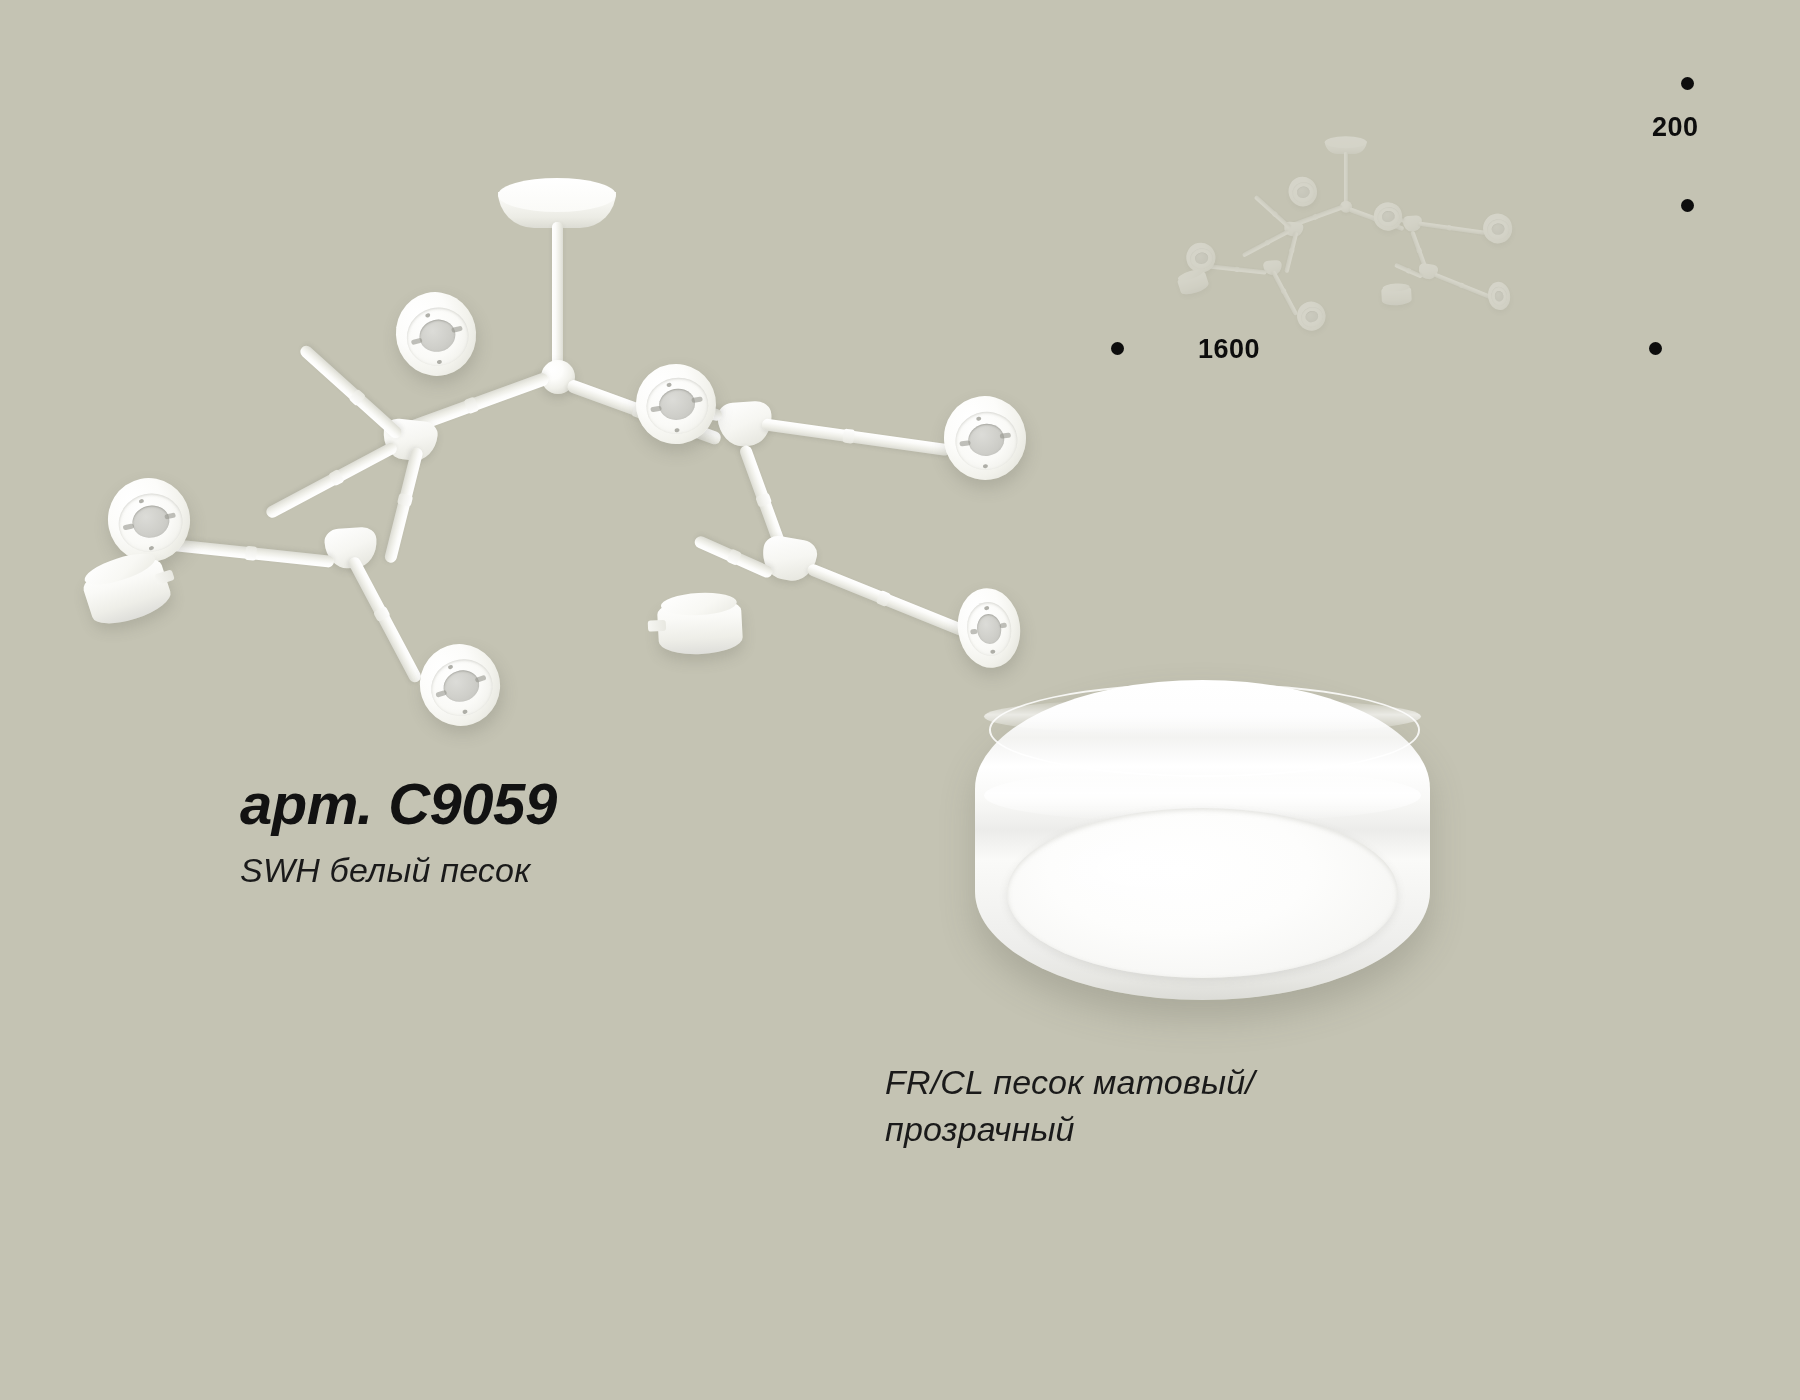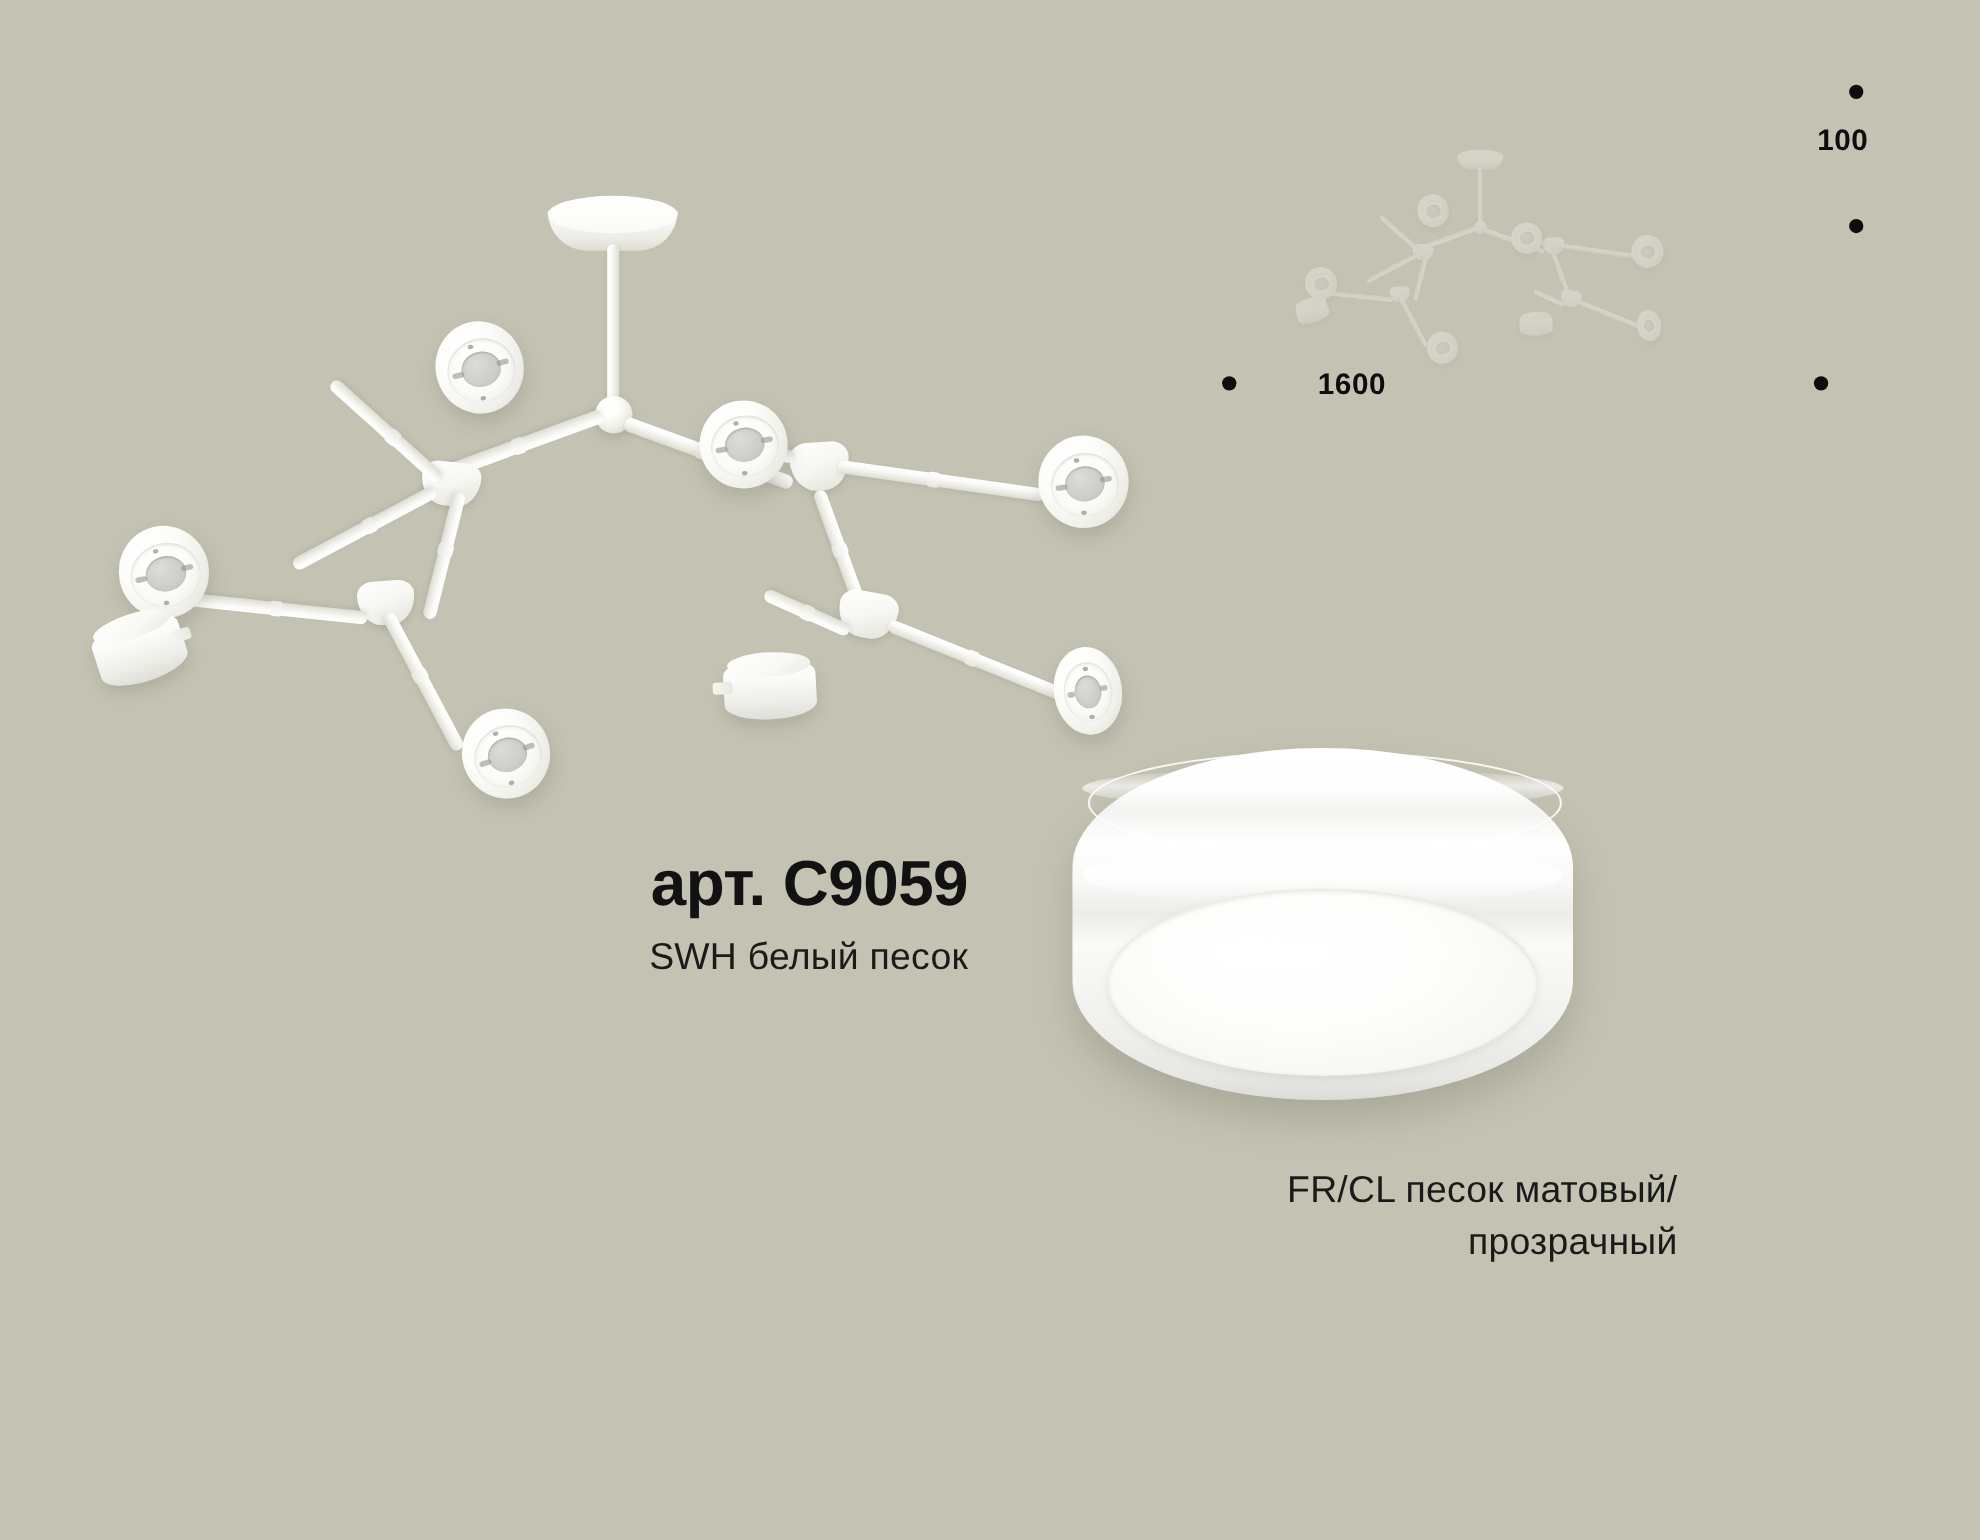--- a/index.html
+++ b/index.html
@@ -22,21 +22,21 @@
     position: absolute;
     inset: 0;
     width: 1800px;
     height: 1400px;
   }
 
   
   .layer { position: absolute; }
 
   
-  .caption { position: absolute; text-align: right; line-height: 1.0; }
+  .caption { position: absolute; text-align: left; line-height: 1.0; font-style: italic; }
   .caption .art {
     font-size: 58px;
     font-weight: 700;
     letter-spacing: -0.5px;
     color: #121212;
     white-space: nowrap;
     display: block;
   }
   .caption .sub {
     font-size: 34px;
@@ -487,20 +487,20 @@
 
       <div class="head" style="left:958px; top:588px; width:62px; height:80px; transform:rotate(-8deg);">
         <div class="body" style="border-radius:50% / 50%;"></div>
         <div class="rimring" style="left:9px; top:14px; width:44px; height:54px;"></div>
         <div class="socket" style="left:19px; top:26px; width:24px; height:30px;"></div>
         </div>
     </div>
   </div>
 
   <div class="dim-dot" style="left:1681px; top:77px;"></div>
-  <div class="dim-label" style="left:1652px; top:112px;">100</div>
+  <div class="dim-label" style="left:1652px; top:112px;">200</div>
   <div class="dim-dot" style="left:1681px; top:199px;"></div>
 
   <div class="dim-dot" style="left:1111px; top:342px;"></div>
   <div class="dim-label" style="left:1198px; top:334px;">1600</div>
   <div class="dim-dot" style="left:1649px; top:342px;"></div>
 
 </div>
 
 </body></html>

